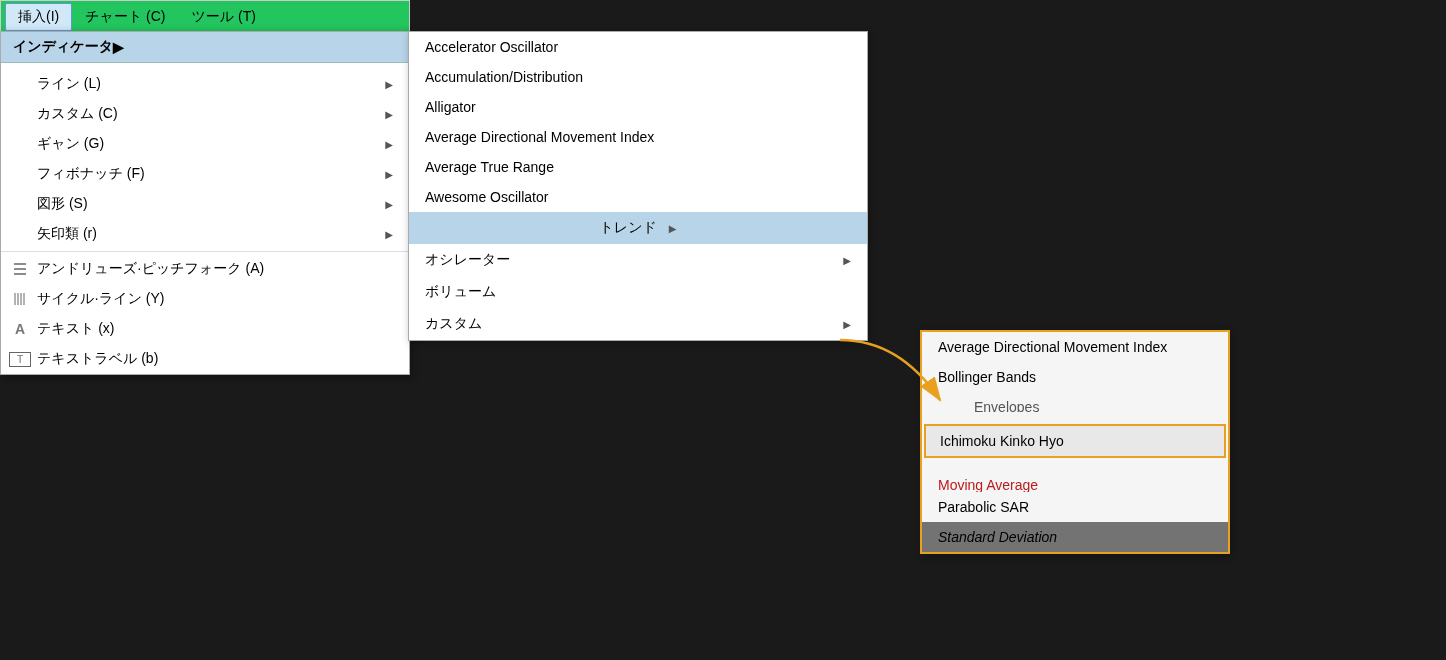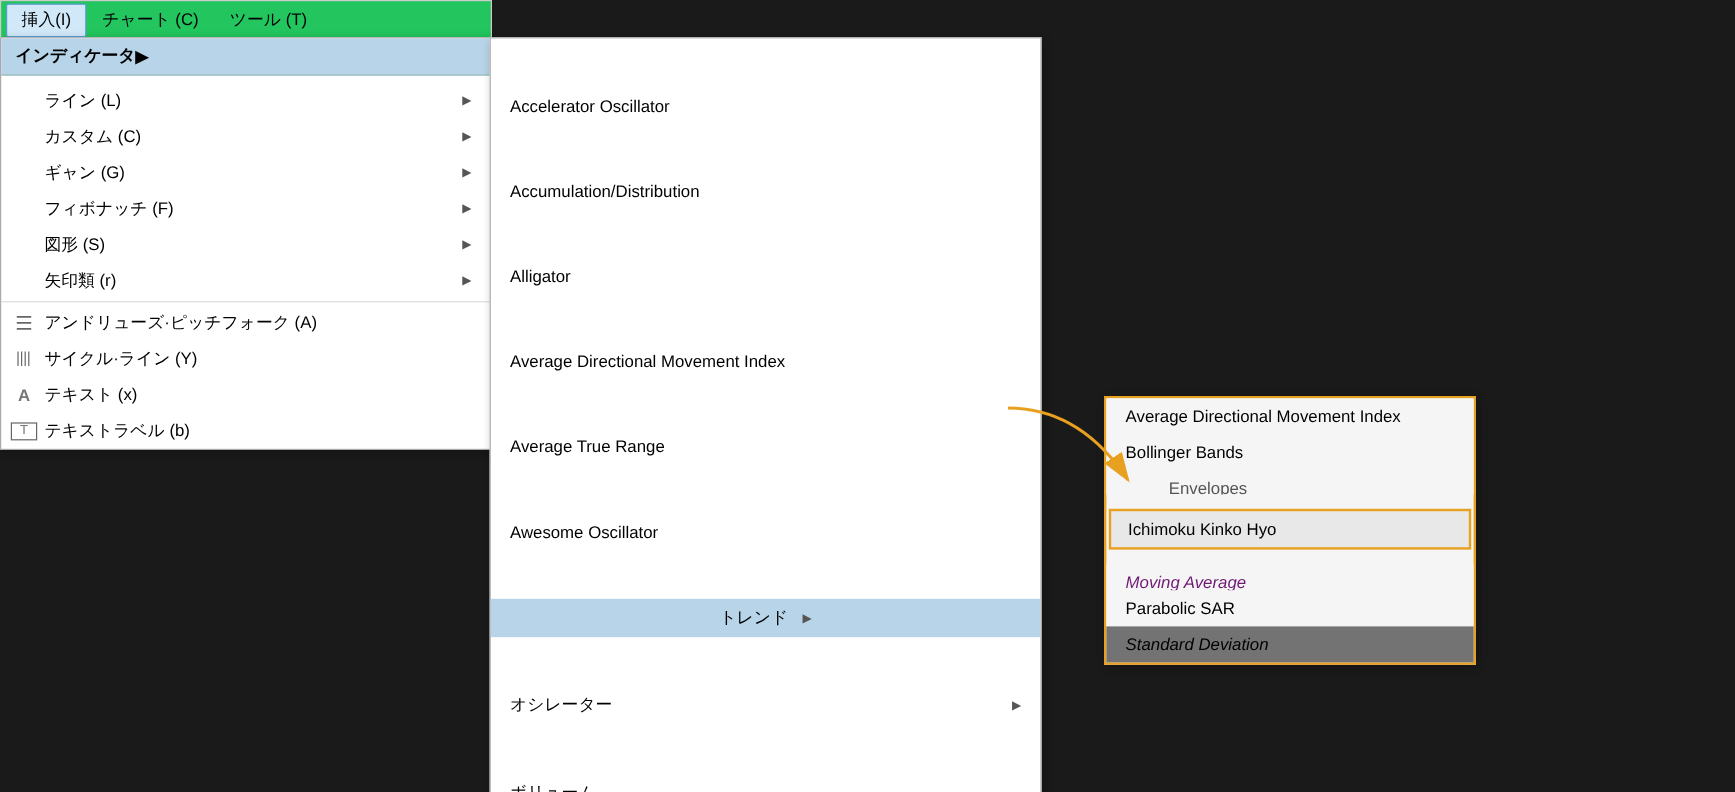--- a/index.html
+++ b/index.html
@@ -98,21 +98,20 @@
       position: absolute;
       background: #fff;
       border: 1px solid #aaa;
       box-shadow: 2px 2px 8px rgba(0,0,0,0.3);
       z-index: 300;
       min-width: 320px;
     }
     .dropdown-menu-2 .menu-item {
       padding: 7px 16px 7px 16px;
       justify-content: space-between;
-      margin-top: 41px;
     }
     .dropdown-menu-2 .menu-item.sub-highlighted {
       background: #b8d4e8;
     }
 
     
     .dropdown-menu-3 {
       position: absolute;
       background: #f5f5f5;
       border: 2px solid #e8a020;
@@ -279,21 +278,21 @@
 
   <div style="padding:7px 16px; background:#f5f5f5; overflow:hidden; max-height:20px; color:#555;">
     <span style="display:block; white-space:nowrap;margin-left:36px;">Envelopes</span>
   </div>
 
   <div style="display:flex; align-items:center; padding:7px 14px; margin:12px 2px; 
               border:2px solid #e8a020; background:#e8e8e8; cursor:pointer;">
     <span>Ichimoku Kinko Hyo</span>
   </div>
 
-  <div style="padding:7px 16px; background:#f5f5f5; overflow:hidden; color:#701a75; max-height:22px;font-style:italic;">
+  <div style="padding:7px 16px; background:#f5f5f5; overflow:hidden; color:#b91c1c; max-height:22px;">
     <span style="white-space:nowrap;">Moving Average</span>
   </div>
 
   <div class="menu-item" style="background:#f5f5f5;">
     <span>Parabolic SAR</span>
   </div>
   <div class="menu-item" style="background:#737373;font-style:italic;">
     <span>Standard Deviation</span>
   </div>
 </div>

